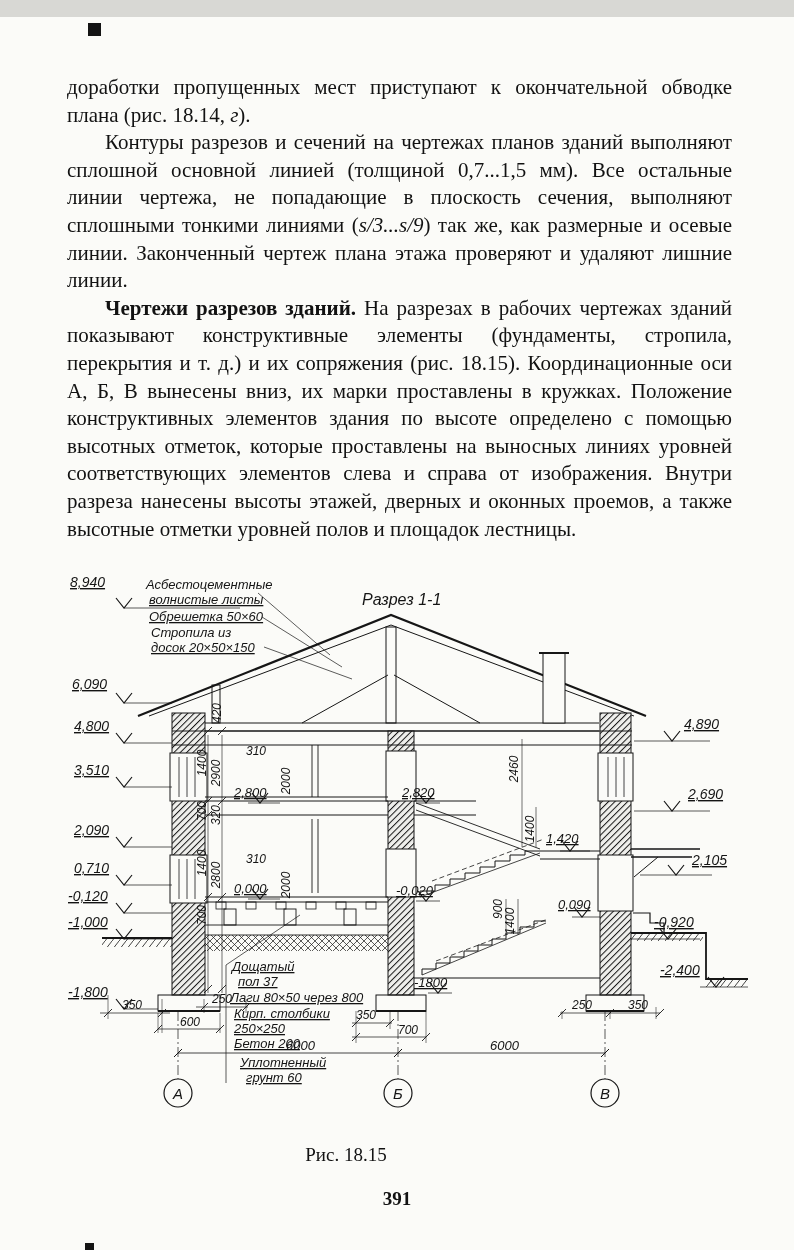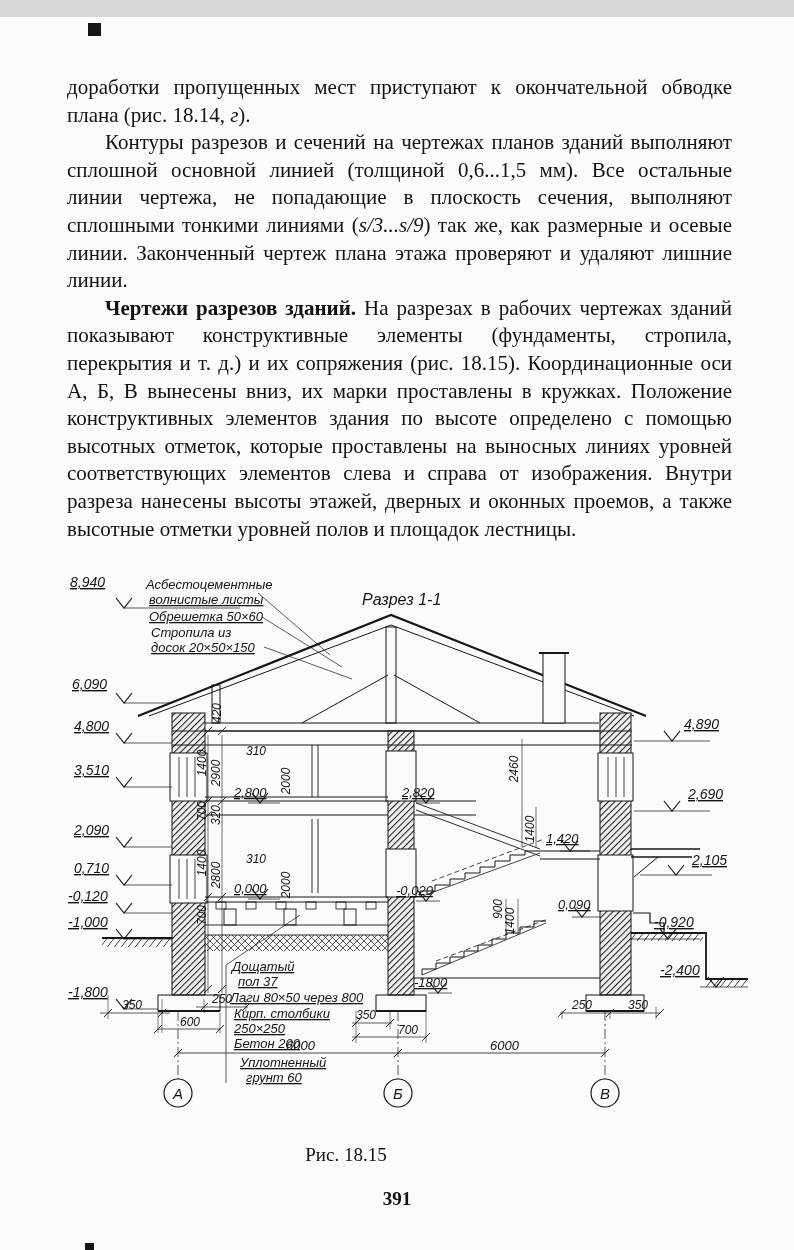--- a/index.html
+++ b/index.html
@@ -41,21 +41,21 @@
 </head>
 <body>
 
 <div class="page">
 
   <div id="artifact-top" class="artifact"></div>
   <div id="artifact-bottom" class="artifact"></div>
 
   <div class="text-block">
     <p><span>доработки пропущенных мест приступают к окончательной обводке плана (рис. 18.14, </span><i>г</i><span>).</span></p>
-    <p class="ind"><span>Контуры разрезов и сечений на чертежах планов зданий выполняют сплошной основной линией (толщиной 0,6...1,5 мм). Все остальные линии чертежа, не попадающие в плоскость сечения, выполняют сплошными тонкими линиями (</span><i>s/3...s/9</i><span>) так же, как размерные и осевые линии. Законченный чертеж плана этажа проверяют и удаляют лишние линии.</span></p>
+    <p class="ind"><span>Контуры разрезов и сечений на чертежах планов зданий выполняют сплошной основной линией (толщиной 0,7...1,5 мм). Все остальные линии чертежа, не попадающие в плоскость сечения, выполняют сплошными тонкими линиями (</span><i>s/3...s/9</i><span>) так же, как размерные и осевые линии. Законченный чертеж плана этажа проверяют и удаляют лишние линии.</span></p>
     <p class="ind"><b>Чертежи разрезов зданий.</b><span> На разрезах в рабочих чертежах зданий показывают конструктивные элементы (фундаменты, стропила, перекрытия и т. д.) и их сопряжения (рис. 18.15). Координационные оси А, Б, В вынесены вниз, их марки проставлены в кружках. Положение конструктивных элементов здания по высоте определено с помощью высотных отметок, которые проставлены на выносных линиях уровней соответствующих элементов слева и справа от изображения. Внутри разреза нанесены высоты этажей, дверных и оконных проемов, а также высотные отметки уровней полов и площадок лестницы.</span></p>
   </div>
 
   <div class="figure">
     <svg viewBox="0 0 794 552" width="794" height="552">
       <defs>
         <pattern id="hatch" width="4.5" height="4.5" patternUnits="userSpaceOnUse" patternTransform="rotate(45)">
           <rect width="4.5" height="4.5" fill="#efefec"></rect>
           <line x1="0" y1="0" x2="0" y2="4.5" stroke="#161616" stroke-width="2"></line>
         </pattern>

